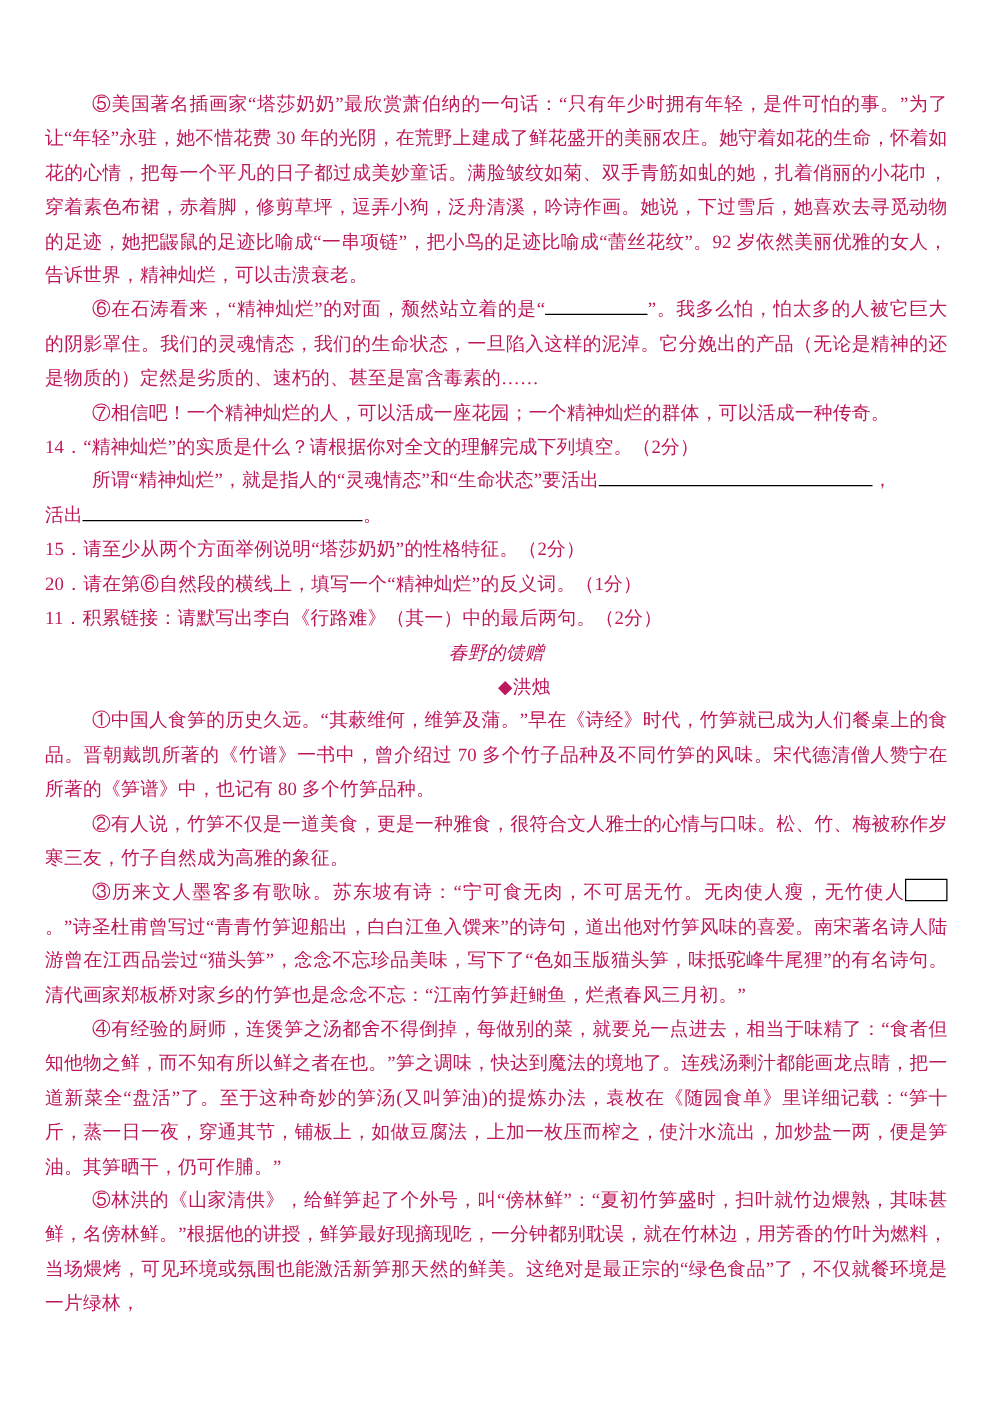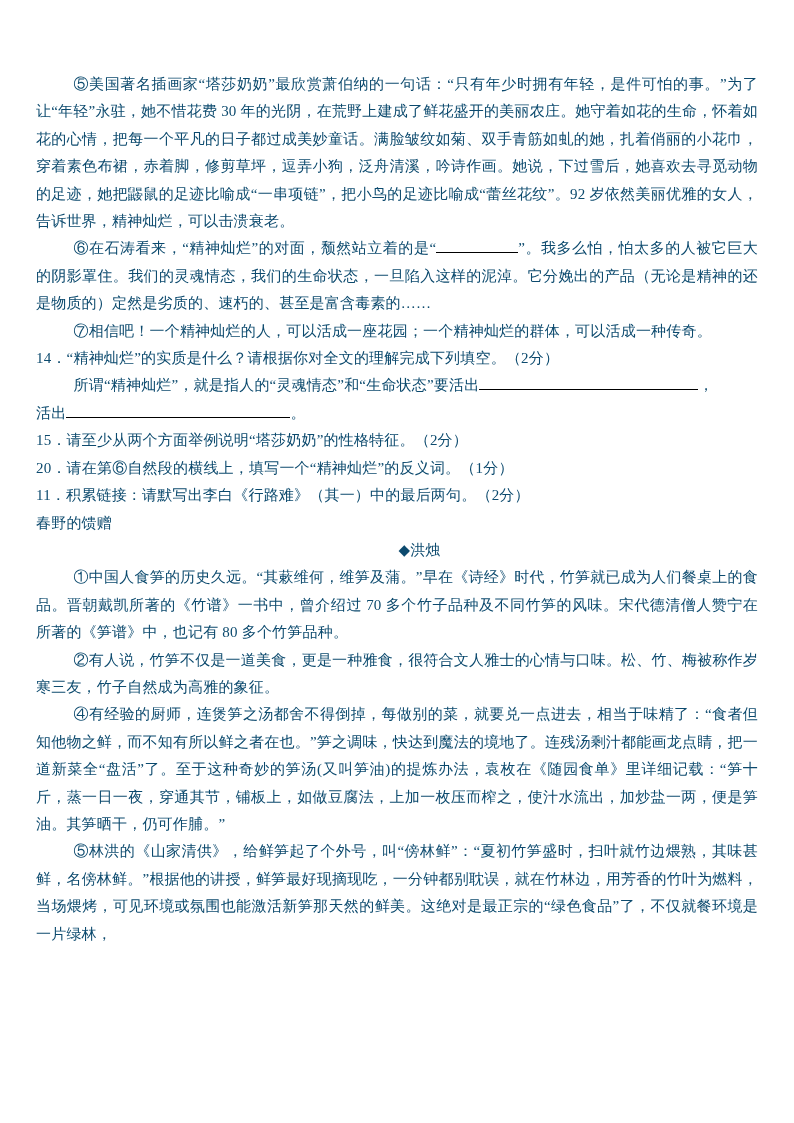--- a/index.html
+++ b/index.html
@@ -3,35 +3,35 @@
 <meta charset="utf-8">
 <style>
   html, body { margin: 0; padding: 0; background: #ffffff; }
   .page {
     position: relative;
     width: 794px;
     height: 1123px;
     background: #ffffff;
     overflow: hidden;
     font-family: "Liberation Serif", "DejaVu Serif", serif;
-    color: #0c4a6e;
+    color: #be185d;
   }
   .content {
     position: absolute;
     left: 36px;
     top: 71px;
     width: 722px;
     font-size: 15px;
     line-height: 27.4px;
     text-align: justify;
     letter-spacing: 0.2px;
   }
   .content p { margin: 0; padding: 0; text-indent: 2.5em; }
   .content p.q { text-indent: 0; }
-  .content p.center { text-align: left; text-indent: 0; }
+  .content p.center { text-align: center; text-indent: 0; font-style: italic; }
   .content p.author-line { text-align: center; text-indent: 3em; }
   .blank {
     display: inline-block;
     height: 15px;
     border-bottom: 1px solid #000000;
   }
   .blank-antonym { width: 82px; }
   .blank-q14a { width: 219px; }
   .blank-q14b { width: 224px; }
   .fill-box {
@@ -69,19 +69,20 @@
 
 
     <p class="center">春野的馈赠</p>
 
     <p class="author-line">◆洪烛</p>
 
     <p>①中国人食笋的历史久远。“其蔌维何，维笋及蒲。”早在《诗经》时代，竹笋就已成为人们餐桌上的食品。晋朝戴凯所著的《竹谱》一书中，曾介绍过 70 多个竹子品种及不同竹笋的风味。宋代德清僧人赞宁在所著的《笋谱》中，也记有 80 多个竹笋品种。</p>
 
     <p>②有人说，竹笋不仅是一道美食，更是一种雅食，很符合文人雅士的心情与口味。松、竹、梅被称作岁寒三友，竹子自然成为高雅的象征。</p>
 
+    <p><span>③历来文人墨客多有歌咏。苏东坡有诗：“宁可食无肉，不可居无竹。无肉使人瘦，无竹使人</span><span class="fill-box"></span><span>。”诗圣杜甫曾写过“青青竹笋迎船出，白白江鱼入馔来”的诗句，道出他对竹笋风味的喜爱。南宋著名诗人陆游曾在江西品尝过“猫头笋”，念念不忘珍品美味，写下了“色如玉版猫头笋，味抵驼峰牛尾狸”的有名诗句。清代画家郑板桥对家乡的竹笋也是念念不忘：“江南竹笋赶鲥鱼，烂煮春风三月初。”</span></p>
 
     <p>④有经验的厨师，连煲笋之汤都舍不得倒掉，每做别的菜，就要兑一点进去，相当于味精了：“食者但知他物之鲜，而不知有所以鲜之者在也。”笋之调味，快达到魔法的境地了。连残汤剩汁都能画龙点睛，把一道新菜全“盘活”了。至于这种奇妙的笋汤(又叫笋油)的提炼办法，袁枚在《随园食单》里详细记载：“笋十斤，蒸一日一夜，穿通其节，铺板上，如做豆腐法，上加一枚压而榨之，使汁水流出，加炒盐一两，便是笋油。其笋晒干，仍可作脯。”</p>
 
     <p>⑤林洪的《山家清供》，给鲜笋起了个外号，叫“傍林鲜”：“夏初竹笋盛时，扫叶就竹边煨熟，其味甚鲜，名傍林鲜。”根据他的讲授，鲜笋最好现摘现吃，一分钟都别耽误，就在竹林边，用芳香的竹叶为燃料，当场煨烤，可见环境或氛围也能激活新笋那天然的鲜美。这绝对是最正宗的“绿色食品”了，不仅就餐环境是一片绿林，</p>
 
   </div>
 </div>
 
 </body></html>

